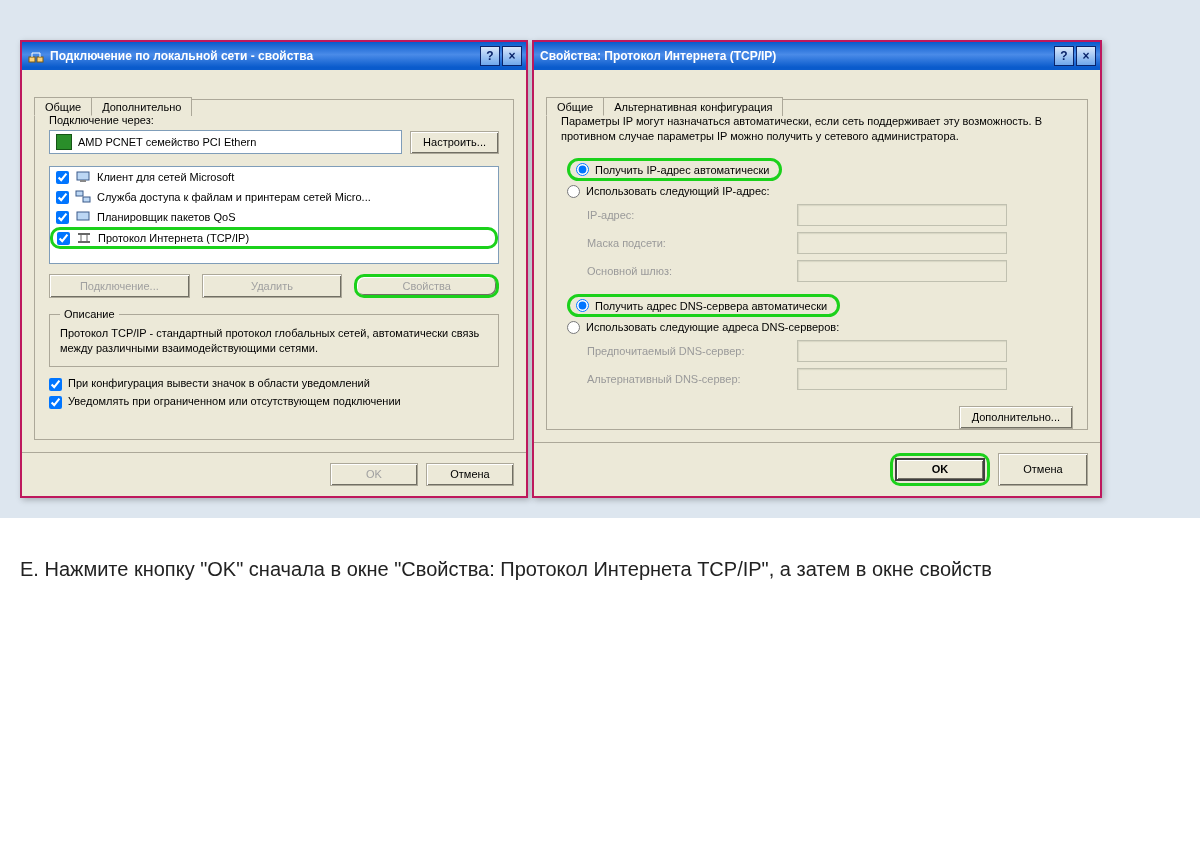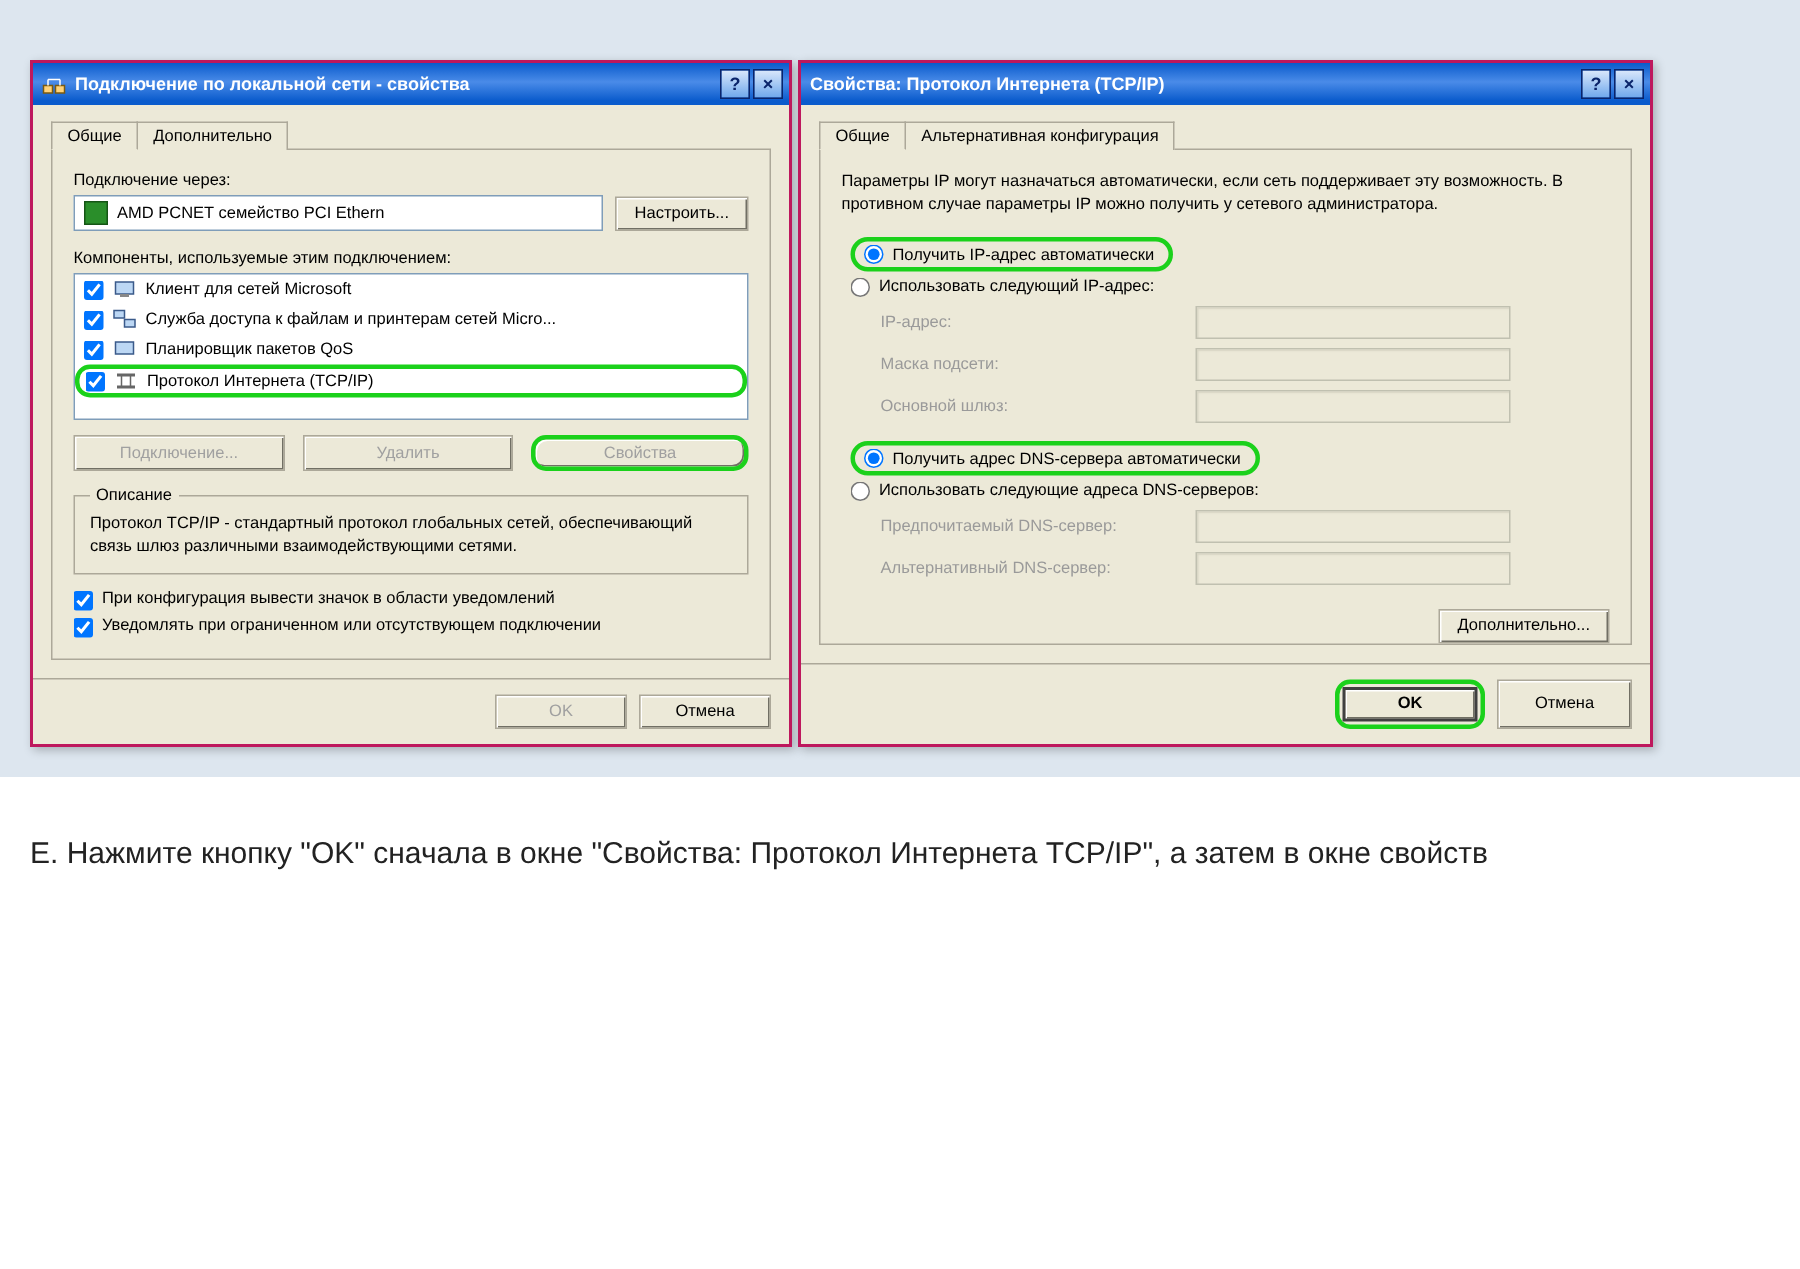--- a/index.html
+++ b/index.html
@@ -50,21 +50,21 @@
     cursor:pointer;
   }
   .dialog-body { padding: 10px 12px 12px 12px; flex:1; display:flex; flex-direction:column; }
   .tabs { display:flex; border-bottom:1px solid #aca899; margin-bottom:0; }
   .tab {
     padding: 3px 10px 2px 10px;
     background:#ece9d8;
     border:1px solid #aca899;
     border-bottom:none;
     position:relative;
-    top:1px;
+    top:17px;
     margin-right:-1px;
     cursor:pointer; font-size:11px;
   }
   .tab.active { background:#ece9d8; border-bottom:1px solid #ece9d8; z-index:2; }
   .tab-panel {
     border:1px solid #aca899;
     border-top:none;
     padding:14px 14px 0 14px;
     background:#ece9d8;
     flex:1;
@@ -177,21 +177,20 @@
       <div class="tab-panel">
         <div class="label">Подключение через:</div>
         <div class="adapter-box">
           <div class="adapter-field">
             <span class="nic-icon"></span>
             <span>AMD PCNET семейство PCI Ethern</span>
           </div>
           <button class="win">Настроить...</button>
         </div>
 
-        <div class="label">Компоненты, используемые этим подключением:</div>
         <div class="components-list">
           <div class="comp-item">
             <input type="checkbox" checked="" style="">
             <span class="ci-icon">
                 <svg width="16" height="16">
                   <rect x="2" y="3" width="12" height="8" fill="#bcd7f4" stroke="#3a5a8a"></rect>
                   <rect x="5" y="11" width="6" height="2" fill="#888"></rect>
                 </svg>
               </span>
             <span>Клиент для сетей Microsoft</span>
@@ -230,21 +229,21 @@
         </div>
 
         <div class="btn-row">
           <button class="win" disabled="">Подключение...</button>
           <button class="win" disabled="">Удалить</button>
           <button class="win btn-hl" disabled="">Свойства</button>
         </div>
 
         <fieldset class="group">
           <legend>Описание</legend>
-          <div style="line-height:1.35;">Протокол TCP/IP - стандартный протокол глобальных сетей, обеспечивающий связь шлюз различными взаимодействующими сетями.</div>
+          <div style="line-height:1.35;">Протокол TCP/IP - стандартный протокол глобальных сетей, автоматически связь между различными взаимодействующими сетями.</div>
         </fieldset>
 
         <div class="chk-row">
           <input type="checkbox" checked="" style="">
           <span>При конфигурация вывести значок в области уведомлений</span>
         </div>
         <div class="chk-row">
           <input type="checkbox" checked="" style="">
           <span>Уведомлять при ограниченном или отсутствующем подключении</span>
         </div>

